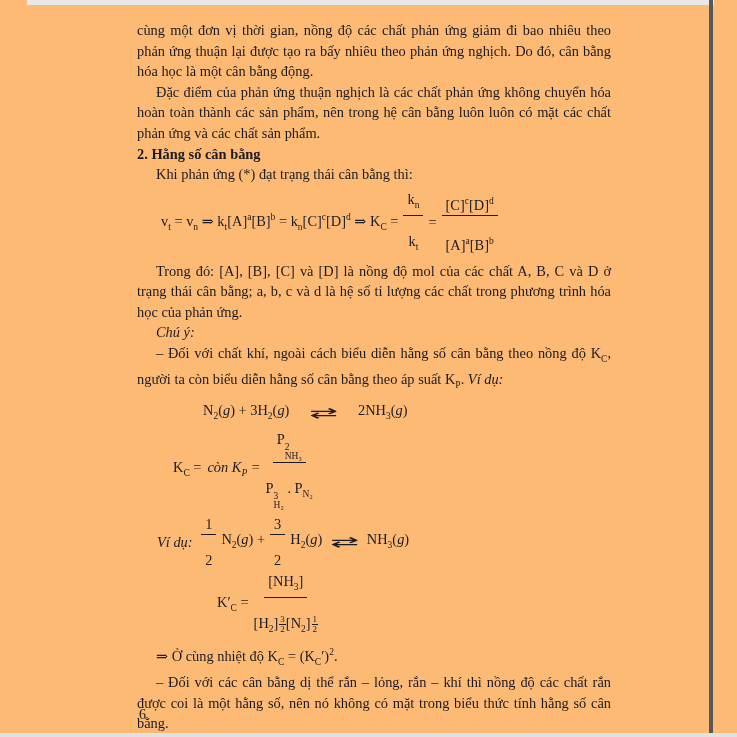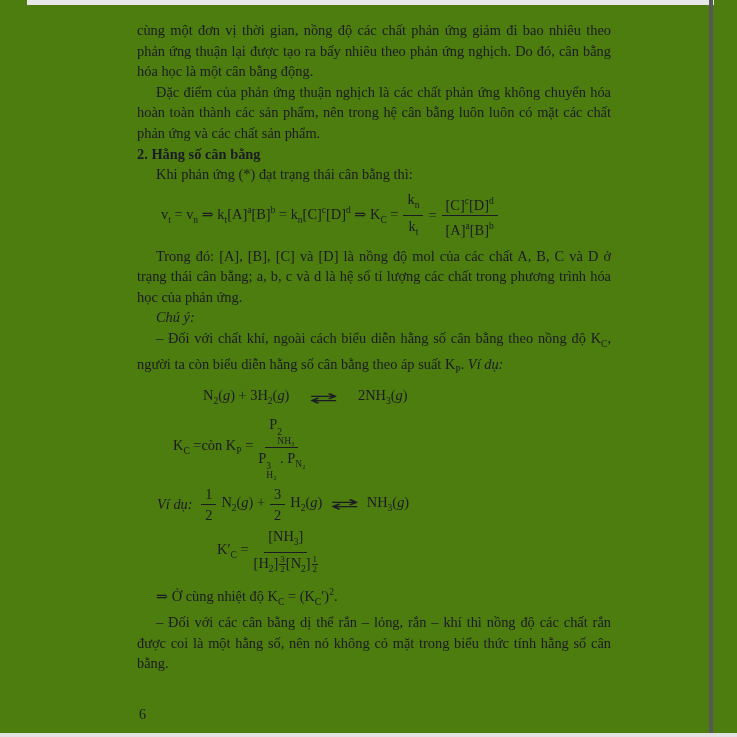--- a/index.html
+++ b/index.html
@@ -1,20 +1,20 @@
 <!DOCTYPE html>
 <html><head>
 <meta charset="utf-8">
 <style>
   html,body{margin:0;padding:0;}
   body{background:#ffffff;}
   .screen{
     position:relative;
     width:737px;height:737px;
-    background:#4d7c0f;
+    background:#fdba74;
     overflow:hidden;
     font-family:"Liberation Serif","DejaVu Serif",serif;
     color:#1b1b24;
   }
   .top-edge{position:absolute;left:27px;top:0;width:687px;height:5px;background:#e8e8e8;}
   .right-edge{position:absolute;left:709px;top:0;width:4px;height:733px;background:#585858;}
   .bottom-edge{position:absolute;left:0;bottom:0;width:737px;height:4px;background:#e2e2e2;}
   .content{
     position:absolute;left:137px;top:20px;width:474px;
     font-size:14.4px;line-height:20.6px;
@@ -22,21 +22,21 @@
   }
   p{margin:0;}
   .indent{text-indent:19px;}
   .bold{font-weight:bold;text-align:left;}
   .noj{text-align:left;}
   sub{font-size:9.5px;}
   sup{font-size:9.5px;}
   
   .formula{display:flex;align-items:center;text-align:left;flex-wrap:nowrap;}
   .fpart{white-space:nowrap;}
-  .fr{display:inline-flex;flex-direction:column;align-items:center;text-align:center;margin:0 5px;line-height:18px;}
+  .fr{display:inline-flex;flex-direction:column;align-items:center;text-align:center;margin:0 5px;line-height:18px;gap:15px;}
   .fr .n{border-bottom:1.2px solid currentColor;padding:0 4px 1px;}
   .fr .d{padding-top:1px;}
   
   .st{display:inline-flex;flex-direction:column;align-items:flex-start;font-size:9.5px;line-height:9px;vertical-align:-6px;}
   
   .ef{display:inline-flex;flex-direction:column;align-items:center;font-size:9px;line-height:8.5px;vertical-align:6px;margin-left:1px;}
   .ef .t{border-bottom:0.8px solid currentColor;padding:0 1px;}
   .eqarr{display:inline-block;transform:scaleX(2.3);margin:0 16px;font-family:"DejaVu Sans",sans-serif;font-size:15px;}
   .m-f1{margin:5px 0 5px 24px;}
   .m-f2{margin:4px 0 2px 66px;gap:12px;}
@@ -77,21 +77,21 @@
     <p class="indent">– Đối với chất khí, ngoài cách biểu diễn hằng số cân bằng theo nồng độ K<sub>C</sub>, người ta còn biểu diễn hằng số cân bằng theo áp suất K<sub>P</sub>. <i>Ví dụ:</i></p>
 
     <div class="formula m-f2">
       <span class="fpart">N<sub>2</sub>(<i>g</i>) + 3H<sub>2</sub>(<i>g</i>)</span>
       <span class="eqarr">⇄</span>
       <span class="fpart">2NH<sub>3</sub>(<i>g</i>)</span>
     </div>
 
     <div class="formula m-f3">
       <span class="fpart">K<sub>C</sub> =</span>
-      <span class="fpart" style="">còn K<sub>P</sub> =</span>
+      <span class="fpart" style="margin-left:6px;font-style:italic;">còn K<sub>P</sub> =</span>
       <span class="fr">
         <span class="n">P<span class="st">
               <span>2</span>
               <span>NH₃</span>
             </span></span>
         <span class="d">P<span class="st">
               <span>3</span>
               <span>H₂</span>
             </span> . P<sub>N₂</sub></span>
       </span>

